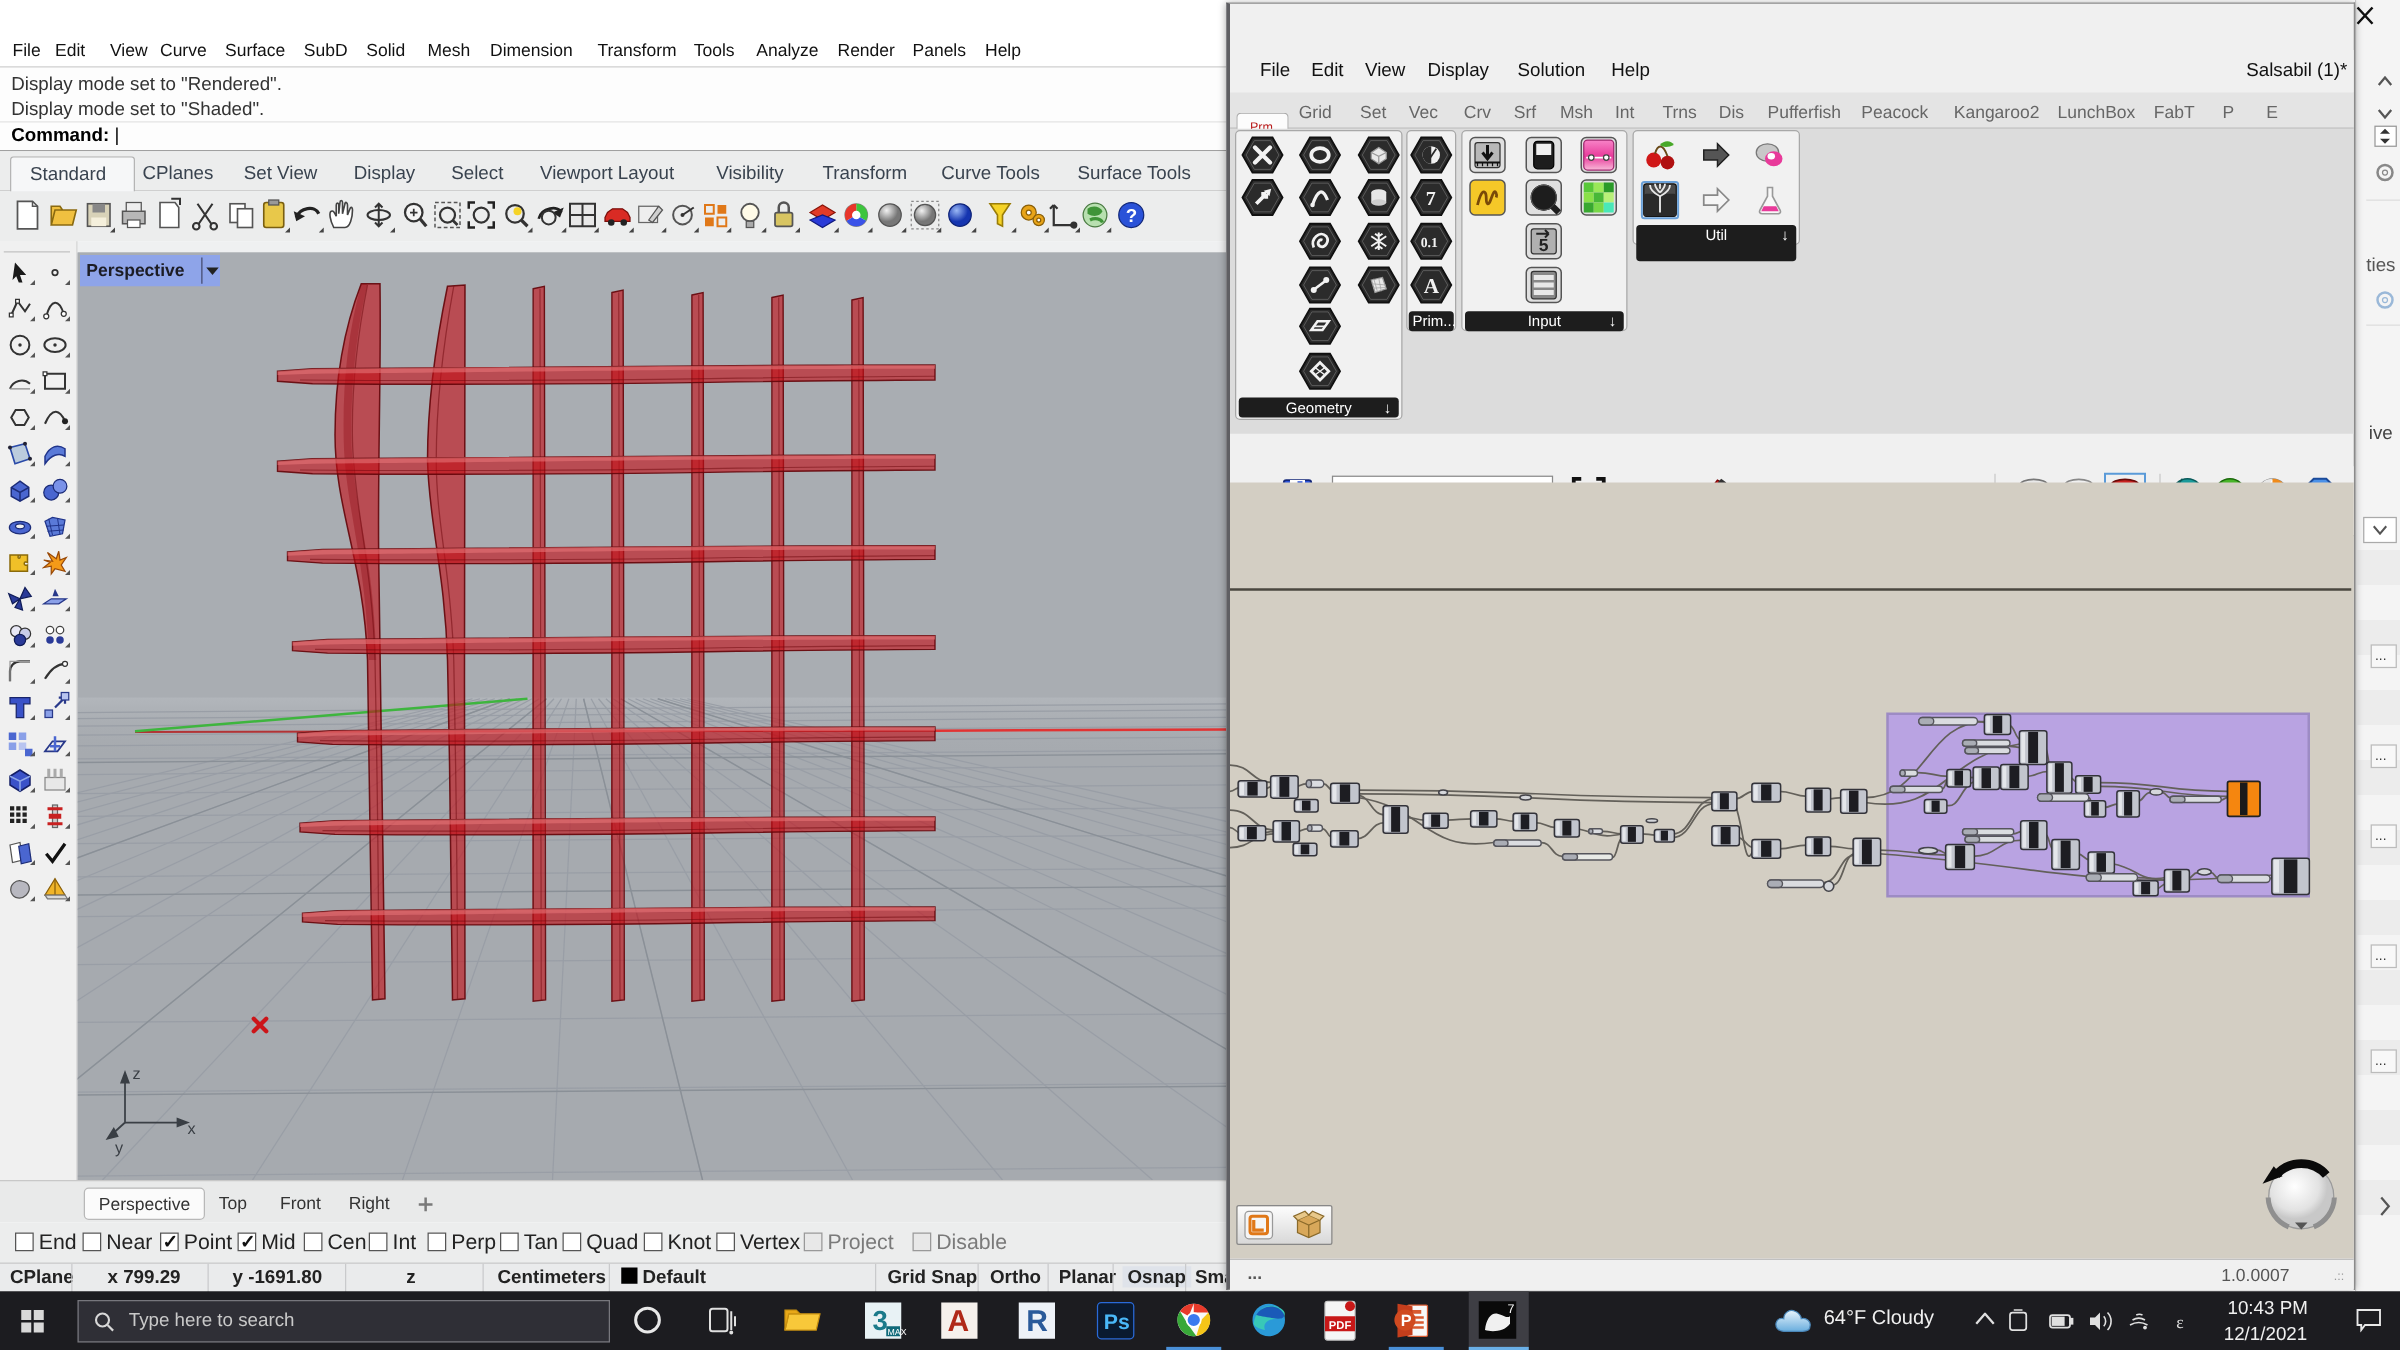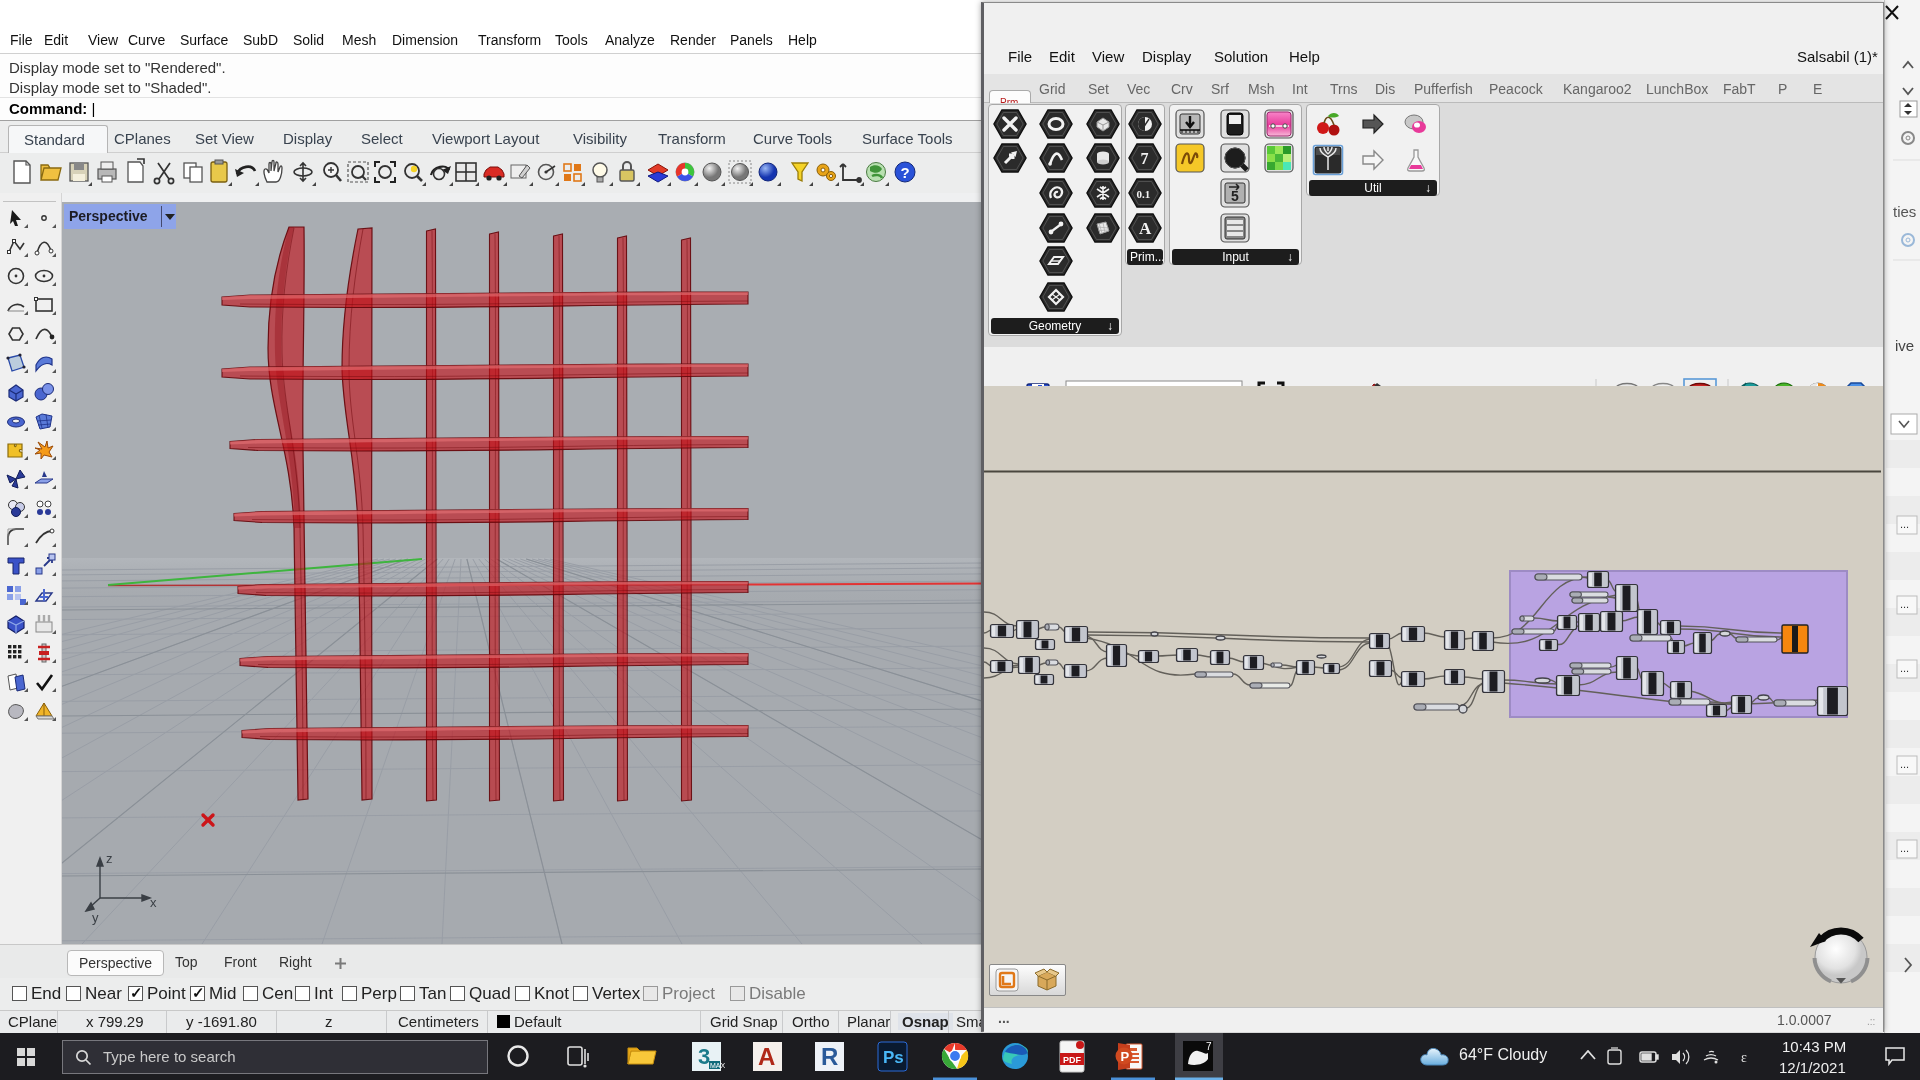--- a/index.html
+++ b/index.html
@@ -28,21 +28,21 @@
 #vp-label .ar { position:absolute; left:101px; top:10px; width:0; height:0; border-left:5px solid transparent; border-right:5px solid transparent; border-top:6px solid #222; }
 #vp-tabs { left:0; top:944px; width:983px; height:34px; background:#e9eaea; border-top:1px solid #c8c8c8; font-size:14px; color:#333; }
 #vp-tabs .t { position:absolute; top:9px; }
 #vp-tabs .active { background:#fbfbfb; border:1px solid #b8b8b8; border-radius:4px; top:5px; padding:4px 11px; }
 #osnap { left:0; top:978px; width:983px; height:32px; background:#eceded; font-size:17px; color:#222; }
 .osn { position:absolute; top:6px; }
 .osn .cb { display:inline-block; width:15px; height:15px; background:#fff; border:1px solid #555; vertical-align:-2px; margin-right:4px; position:relative; }
 .osn .cb.gray { border-color:#999; background:#e8e8e8; }
 .osn .cb.ck:after { content:"\2713"; position:absolute; left:1px; top:-3px; font-size:15px; color:#111; font-weight:bold; }
 #rh-status { left:0; top:1010px; width:983px; height:23px; background:#eaebec; border-top:1px solid #c8c8c8; font-size:15px; color:#222; }
-#rh-status span { position:absolute; top:2px; }
+#rh-status span { position:absolute; top:2px;font-weight:bold; }
 #rh-status .sep { width:1px; height:23px; background:#c9cacc; top:0; }
 
 
 #rpanel { left:1884px; top:0; width:36px; height:1033px; background:#f2f2f2; border-left:1px solid #cccccc; }
 
 
 #gh { left:981px; top:2px; width:903px; height:1030px; background:#f0f0f0; border:1px solid #8a8a8a; border-left:3px solid #5f5f63; box-shadow:0 0 6px rgba(0,0,0,0.35); }
 #gh-title { position:absolute; left:0; top:0; width:899px; height:37px; background:#ffffff; }
 #gh-title .t { position:absolute; left:20px; top:9px; font-size:16px; color:#8a8a8a; }
 #gh-menu { position:absolute; left:0; top:37px; width:899px; height:34px; background:#f0f0f0; font-size:15px; color:#111; }
@@ -997,21 +997,21 @@
           <g transform="translate(110,20)">
             <ellipse cx="-2" cy="-2" rx="9" ry="7" fill="#c8c8c8" stroke="#777"></ellipse>
             <ellipse cx="3" cy="3" rx="7" ry="6" fill="#e83a9a"></ellipse>
             <ellipse cx="1" cy="1" rx="3" ry="2.6" fill="#fff"></ellipse>
           </g>
           <g transform="translate(110,56)">
             <path d="M-2,-10 L2,-10 L2,-3 L8,8 C9,10 8,11 6,11 L-6,11 C-8,11 -9,10 -8,8 L-2,-3 Z" fill="#f8f8f8" stroke="#999" stroke-width="1.3"></path>
             <path d="M-5,5 L5,5 L7,9 L-7,9 Z" fill="#e83a9a"></path>
           </g>
         </svg>
-<div class="ghlabel" style="left:325px;top:77px;width:128px;height:16px;line-height:16px">Util <span style="position:absolute;right:6px;top:0">↓</span></div>
+<div class="ghlabel" style="left:325px;top:77px;width:128px;height:29px;line-height:16px">Util <span style="position:absolute;right:6px;top:0">↓</span></div>
 </div>
   <div id="gh-canvasbar">
 <svg class="abs" style="left:0;top:0" width="899" height="46" viewBox="0 0 899 46">
 <g transform="translate(20,22)">
             <path d="M-11,9 L-8,-3 L11,-3 L8,9 Z M-11,9 L-11,-8 L-4,-8 L-2,-5" fill="#6abe3a" stroke="#2a6a10" stroke-width="1.4"></path>
           </g>
 <g transform="translate(54,22)">
             <rect x="-11" y="-11" width="22" height="22" rx="2" fill="#2a52d8" stroke="#14287a" stroke-width="1.4"></rect>
             <rect x="-6" y="-11" width="12" height="8" fill="#fff"></rect>
             <rect x="0" y="-10" width="4" height="6" fill="#2a52d8"></rect>

